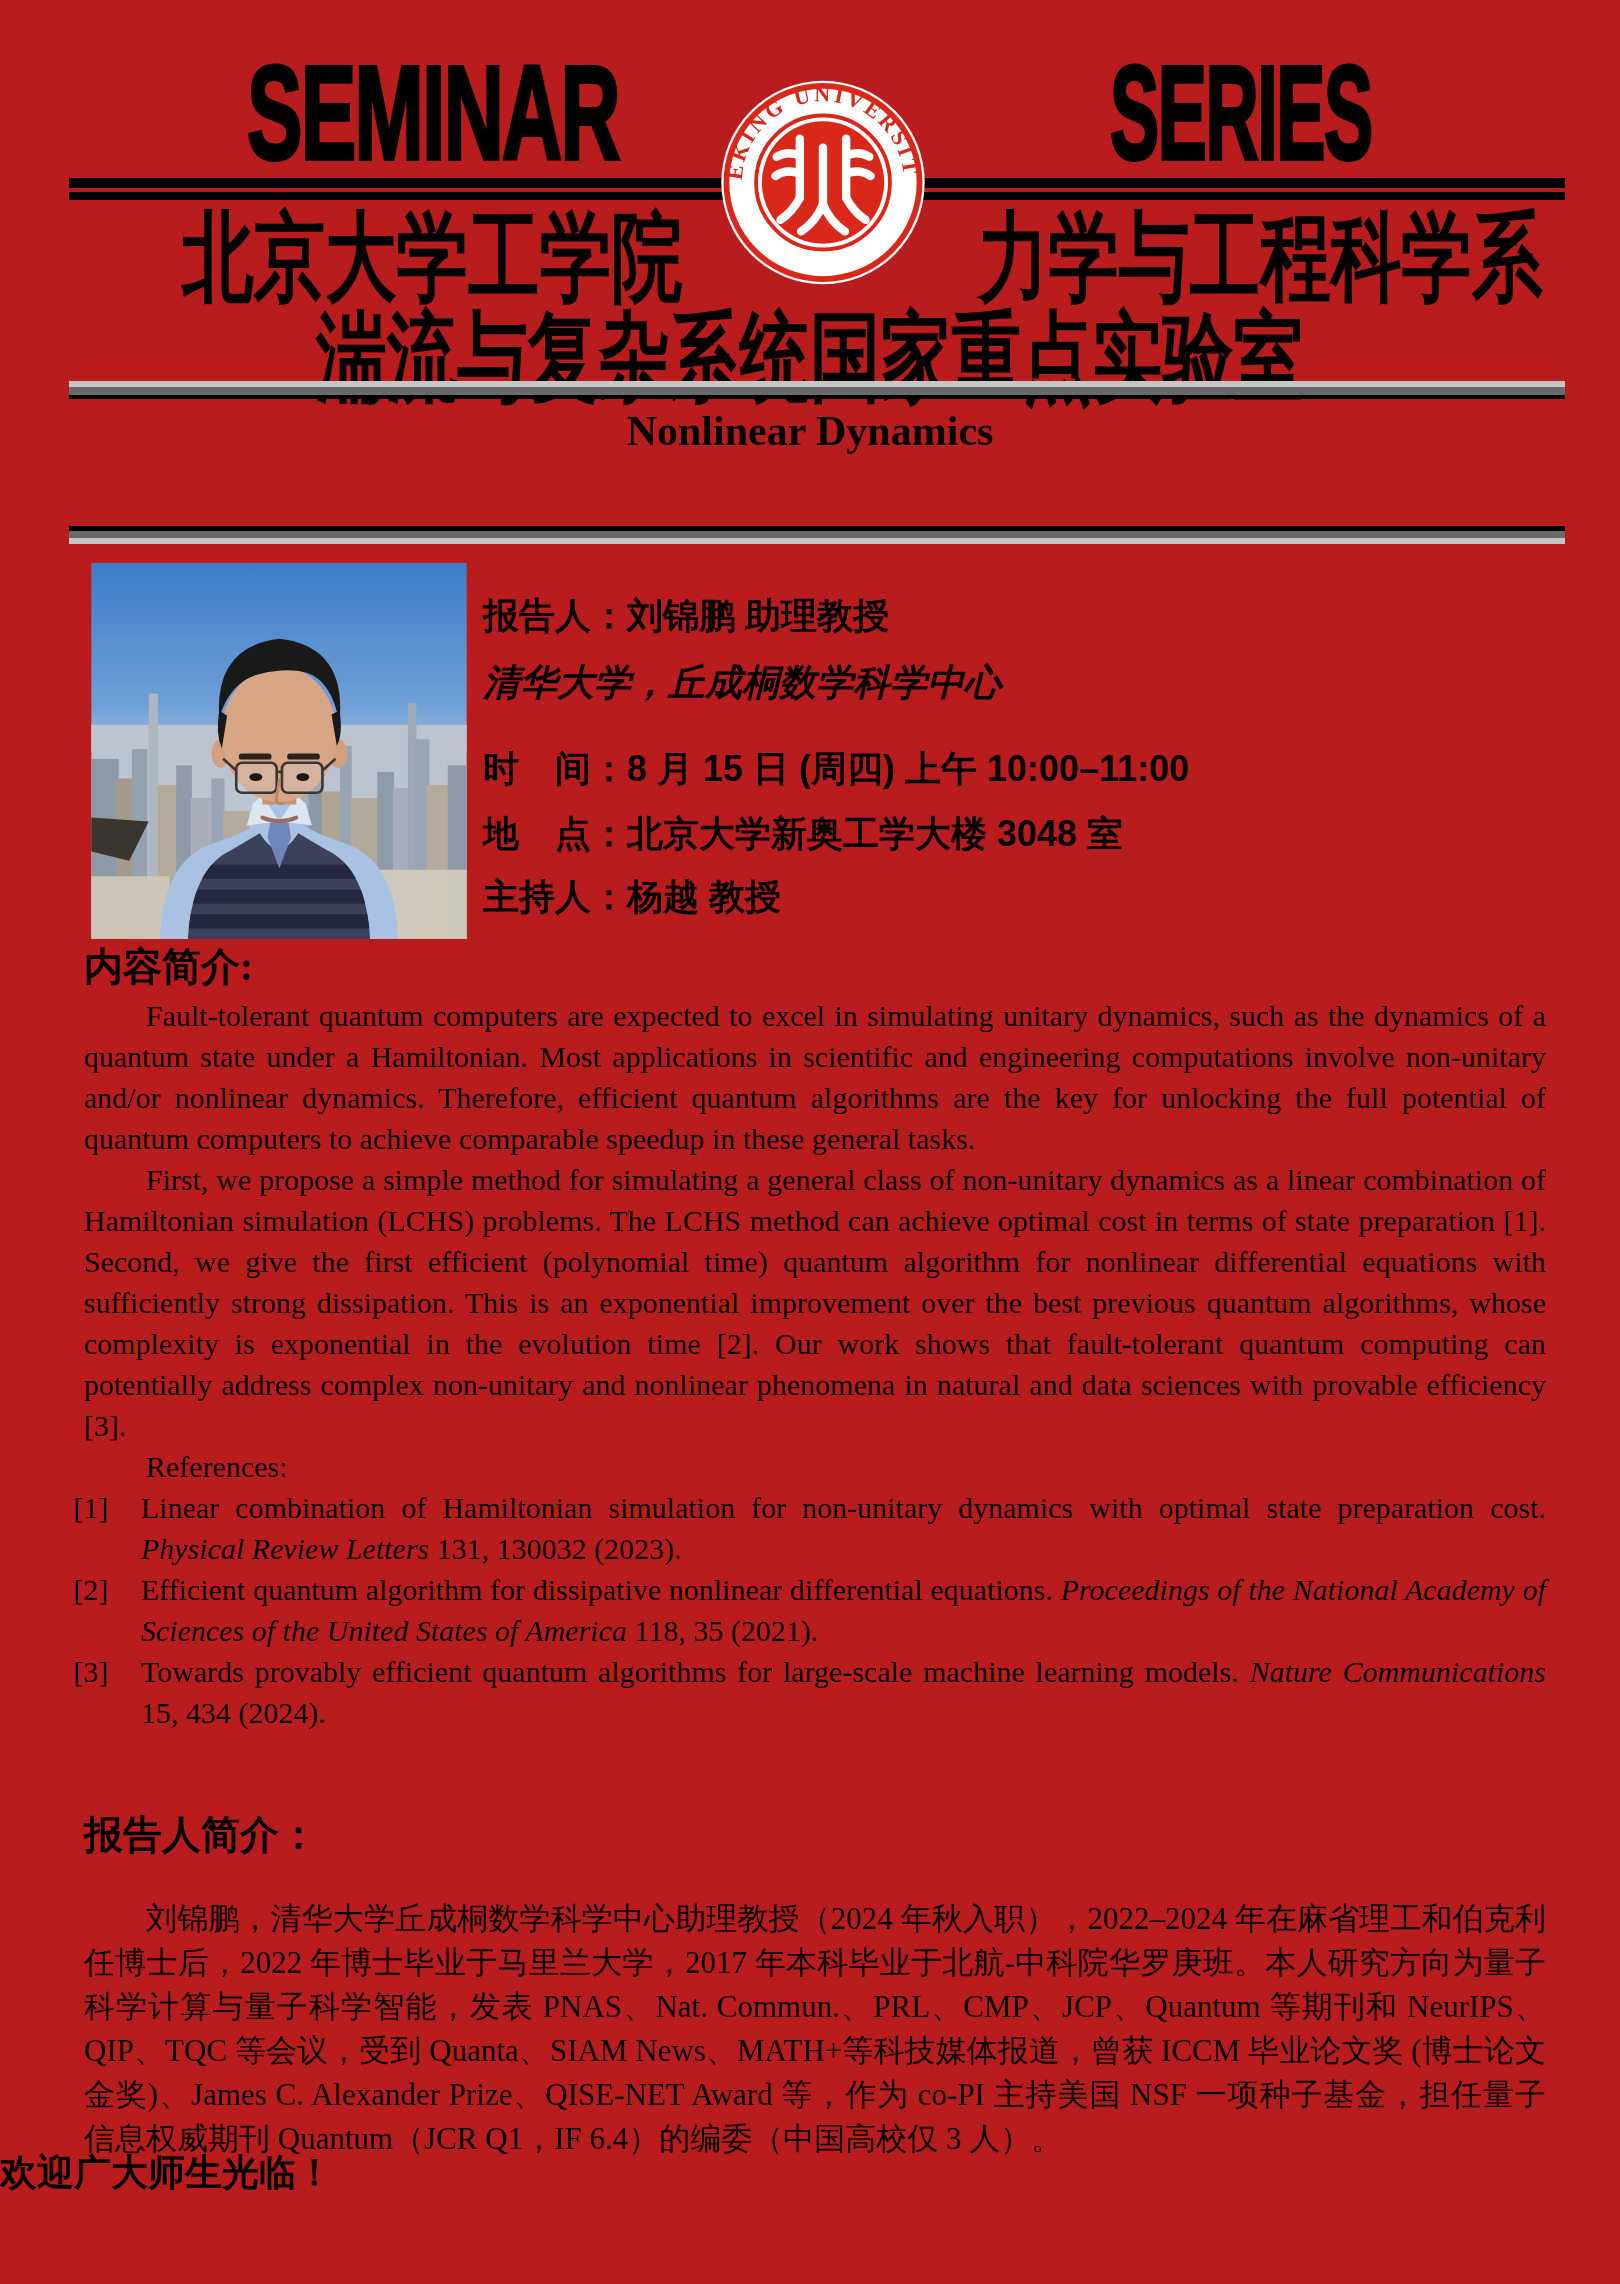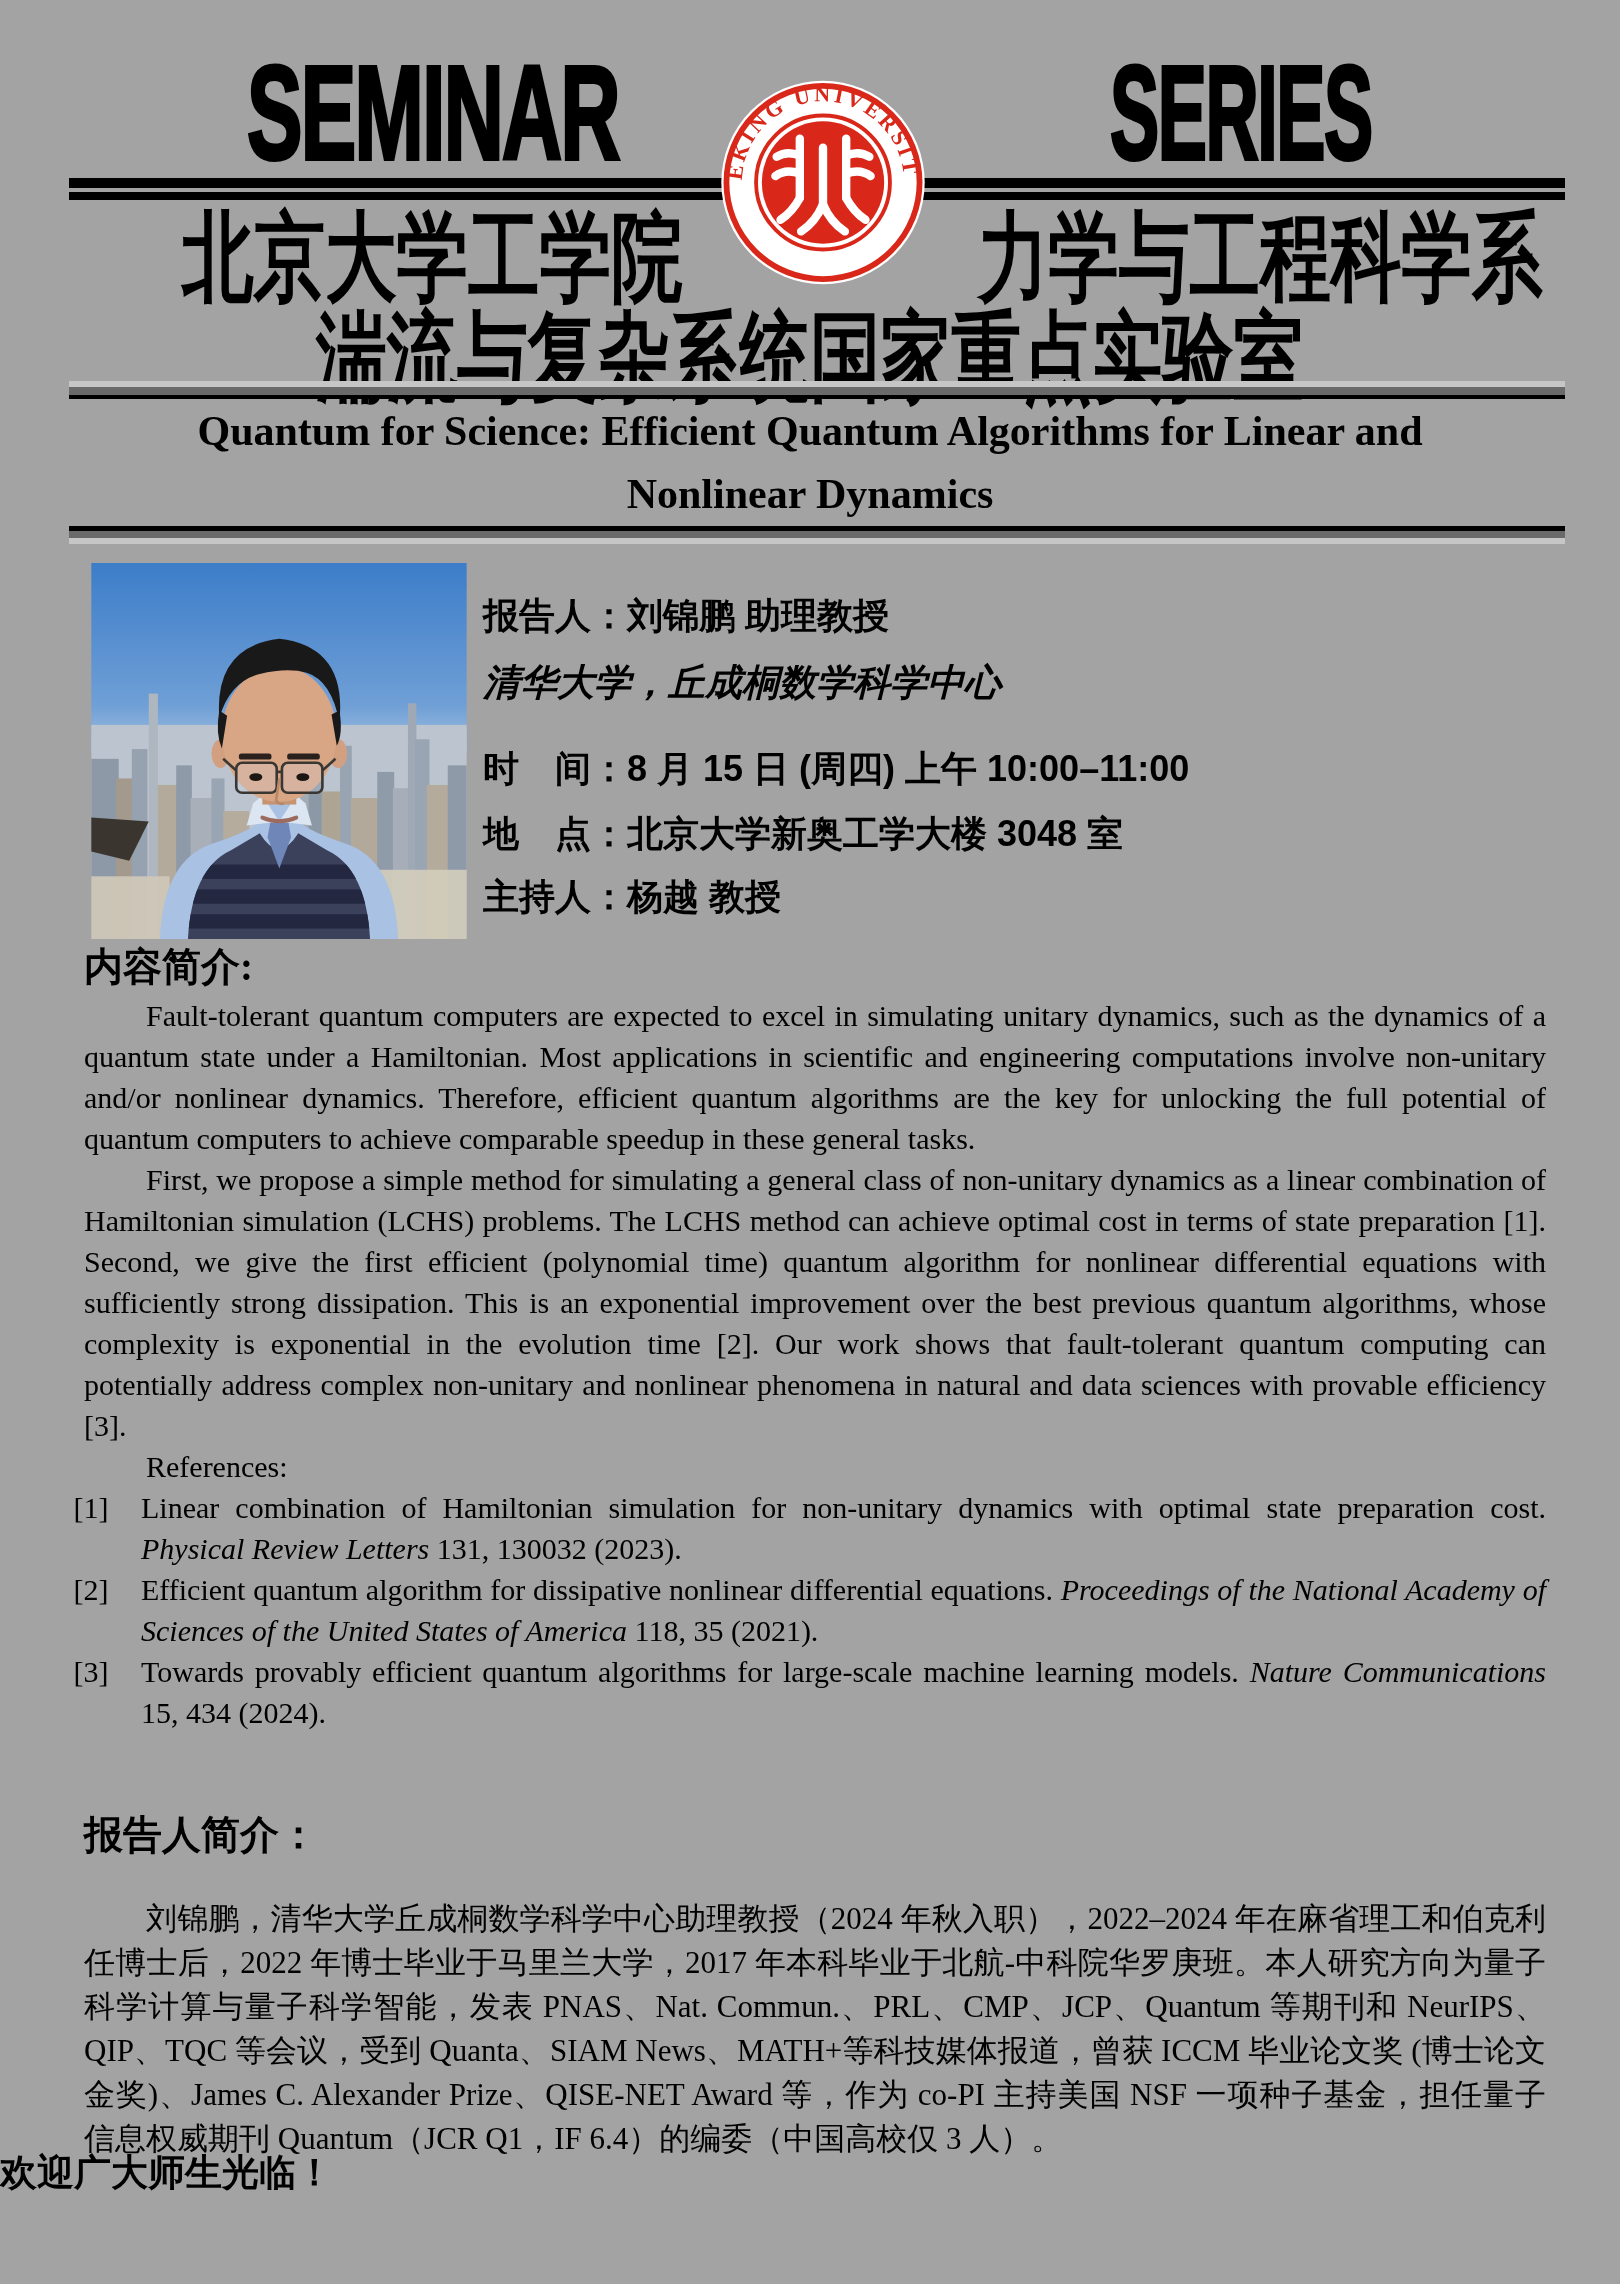--- a/index.html
+++ b/index.html
@@ -1,17 +1,17 @@
 <!DOCTYPE html>
 <html style="font-size:10.5px"><head>
 <meta charset="utf-8">
 <style>
   html,body { margin:0; padding:0; background:#888; }
   .page {
-    position:relative; width:1620px; height:2284px; background:#a3a3a3;
+    position:relative; width:1620px; height:2284px; background:#b91c1c;
     margin:0 auto; overflow:hidden; color:#000;
     font-family:"Liberation Serif", serif;
   }
   .abs { position:absolute; }
 
   
   .banner-word {
     font-family:"Liberation Sans", sans-serif;
     font-weight:bold; font-size:134px; line-height:105px;
     letter-spacing:-2.6px; white-space:nowrap;
@@ -148,21 +148,20 @@
   <div class="abs org" id="org-right">力学与工程科学系</div>
   <div class="abs org" id="org-center">湍流与复杂系统国家重点实验室</div>
 
   <div class="abs rule" id="rule-top">
     <div class="rl-light"></div>
     <div class="rl-dark"></div>
     <div class="rl-black"></div>
   </div>
 
   <div class="abs" id="title">
-    <div>Quantum for Science: Efficient Quantum Algorithms for Linear and</div>
     <div>Nonlinear Dynamics</div>
   </div>
 
   <div class="abs rule" id="rule-bottom">
     <div class="rl-black"></div>
     <div class="rl-dark"></div>
     <div class="rl-light"></div>
   </div>
 
   <svg class="abs" id="photo" viewBox="0 0 575 576">

